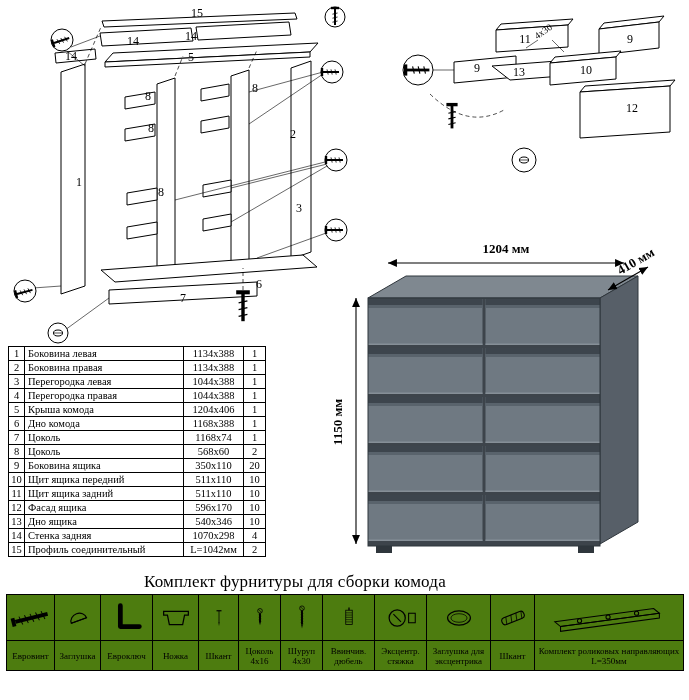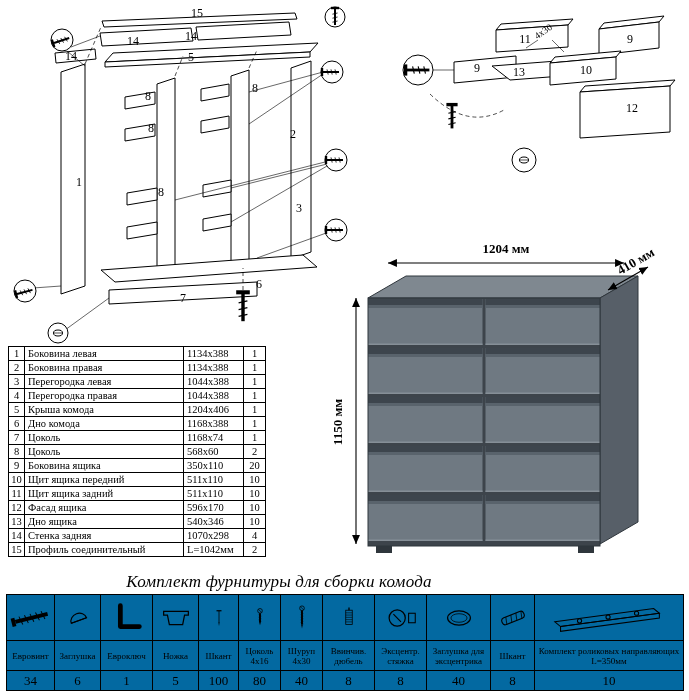--- a/index.html
+++ b/index.html
@@ -14,27 +14,27 @@
   .dash  { stroke:#000; stroke-width:.7; stroke-dasharray:4 3; fill:none; }
   .dlabel { font:12px "Liberation Serif", serif; fill:#000; }
   .dlabel-sm { font:9.5px "Liberation Serif", serif; fill:#000; }
   .dim { font:bold 13px "Liberation Serif", serif; fill:#000; }
   .dimln { stroke:#000; stroke-width:1.1; fill:none; }
 
   .parts { position:absolute; left:8px; top:346px; border-collapse:collapse; background:#fff; }
   .parts td { border:1px solid #000; font-size:10.5px; line-height:13px; padding:0 3px; white-space:nowrap; }
   .parts td.c0 { width:16px; text-align:center; padding:0 1px; }
   .parts td.c1 { width:159px; }
-  .parts td.c2 { width:60px; text-align:left; }
+  .parts td.c2 { width:60px; text-align:center; }
   .parts td.c3 { width:22px; text-align:center; padding:0 1px; }
 
-  .hw-title { position:absolute; left:0; top:572px; width:558px; text-align:center;
-              font-size:17px; letter-spacing:.2px;font-style:italic; }
-
-  .hw { position:absolute; left:6px; top:594px; width:677px; border-collapse:collapse; table-layout:fixed; background:#0369a1; }
+  .hw-title { position:absolute; left:16px; top:572px; width:558px; text-align:center;
+              font-size:17px; letter-spacing:.2px; }
+
+  .hw { position:absolute; left:6px; top:594px; width:677px; border-collapse:collapse; table-layout:fixed; background:#4d7c0f; }
   .hw td { border:1px solid #000; text-align:center; vertical-align:middle; overflow:hidden; }
   .hw td.icon-cell { height:46px; }
   .hw td.name-cell { height:30px; font-size:9px; line-height:10px; padding:1px; vertical-align:middle; }
   .hw td.qty-cell  { height:20px; font-size:13px; }
 
   #dresser-svg { position:absolute; left:330px; top:238px; }
   #cabinet-svg { position:absolute; left:5px; top:0; }
   #drawer-svg  { position:absolute; left:392px; top:2px; }
 </style>
 </head>
@@ -496,30 +496,16 @@
           <td class="name-cell">Ножка</td>
           <td class="name-cell">Шкант</td>
           <td class="name-cell">Цоколь 4x16</td>
           <td class="name-cell">Шуруп 4x30</td>
           <td class="name-cell">Ввинчив. дюбель</td>
           <td class="name-cell">Эксцентр. стяжка</td>
           <td class="name-cell">Заглушка для эксцентрика</td>
           <td class="name-cell">Шкант</td>
           <td class="name-cell">Комплект роликовых направляющих L=350мм</td>
         </tr>
-      <tr id="hw-qty">
-          <td class="qty-cell">34</td>
-          <td class="qty-cell">6</td>
-          <td class="qty-cell">1</td>
-          <td class="qty-cell">5</td>
-          <td class="qty-cell">100</td>
-          <td class="qty-cell">80</td>
-          <td class="qty-cell">40</td>
-          <td class="qty-cell">8</td>
-          <td class="qty-cell">8</td>
-          <td class="qty-cell">40</td>
-          <td class="qty-cell">8</td>
-          <td class="qty-cell">10</td>
-        </tr>
     </tbody>
   </table>
 
 </div>
 
 </body></html>

